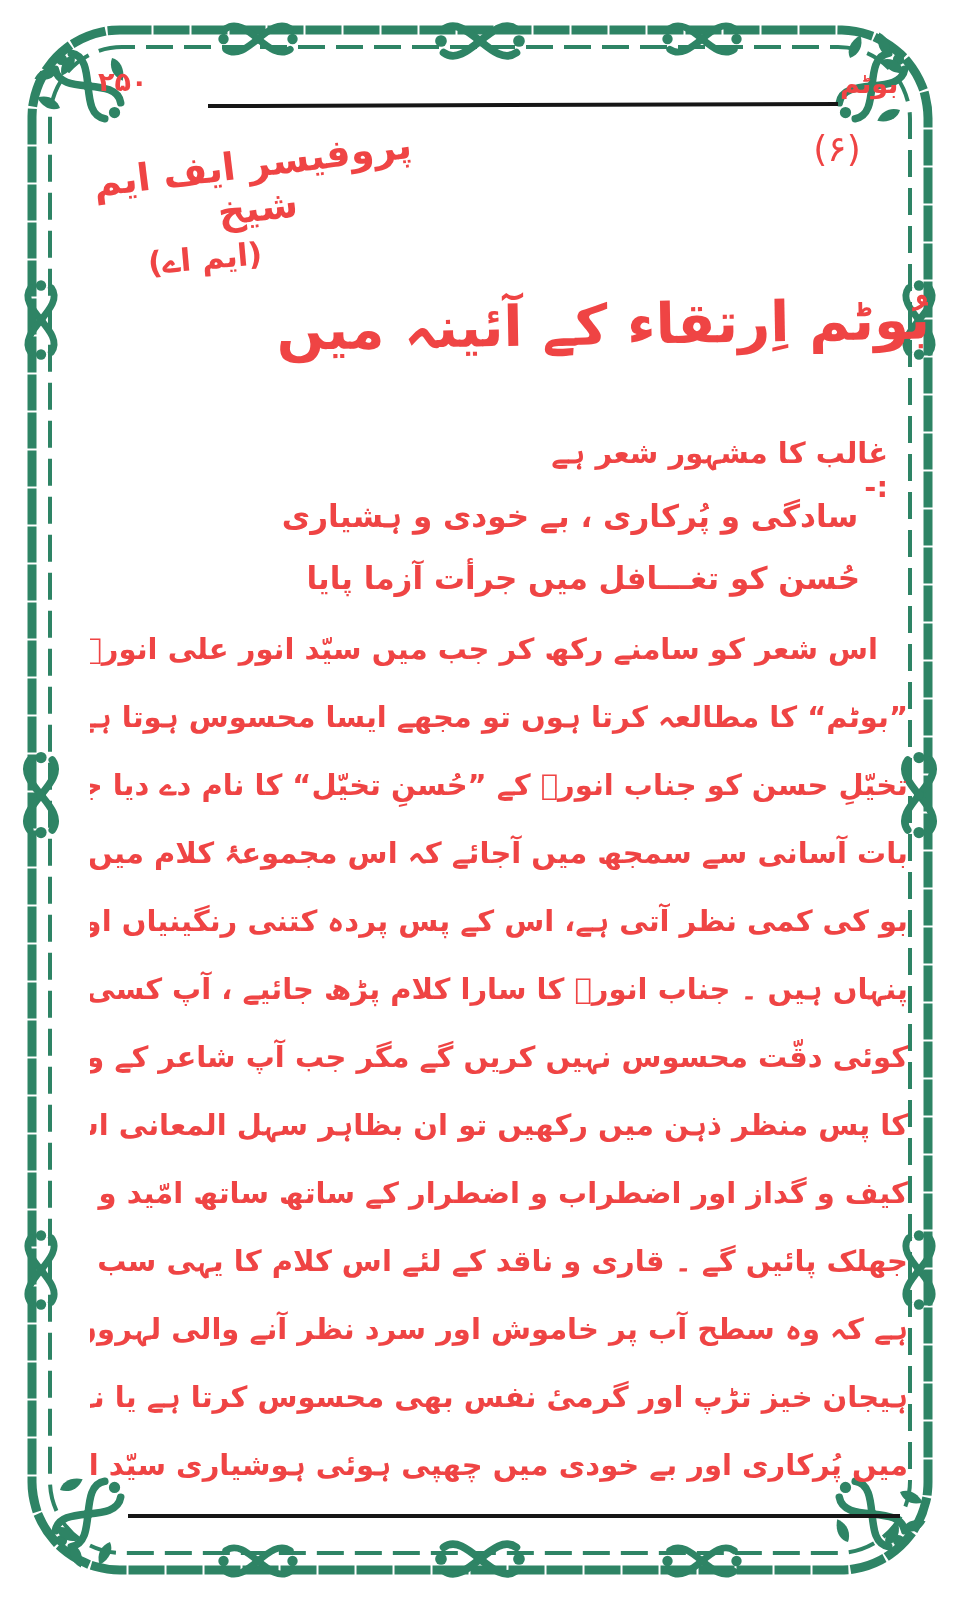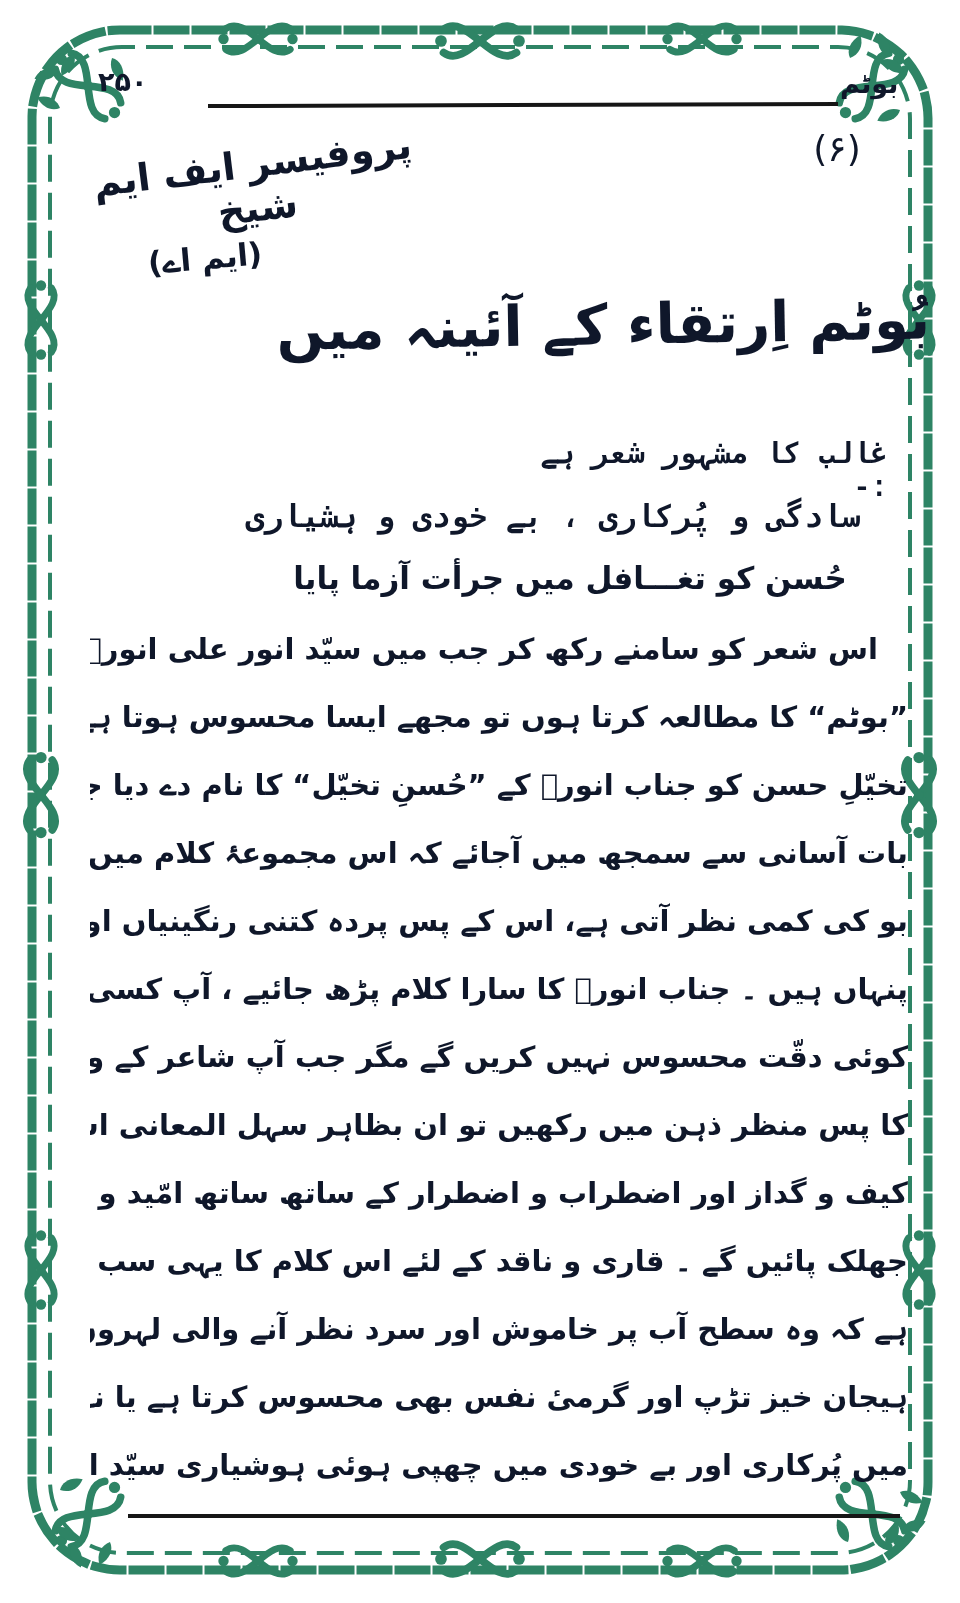--- a/index.html
+++ b/index.html
@@ -3,21 +3,21 @@
 <meta charset="utf-8">
 <style>
   html, body { margin: 0; padding: 0; background: #ffffff; }
   .page {
     position: relative;
     width: 960px;
     height: 1603px;
     background: #ffffff;
     overflow: hidden;
     font-family: "DejaVu Sans", sans-serif;
-    color: #0f172a;
+    color: #ef4444;
   }
   .abs { position: absolute; }
 
   .page-number {
     left: 98px; top: 66px;
     font-size: 27px; font-weight: bold;
   }
   .header-rule {
     left: 208px; top: 103px;
     width: 630px; height: 4px;
@@ -48,30 +48,29 @@
     left: 300px; top: 292px; width: 630px;
     font-size: 56px; font-weight: bold;
     text-align: center;
     transform: rotate(-1deg);
     white-space: nowrap;
   }
   .intro-line {
     right: 72px; top: 436px; width: 360px;
     font-size: 29px; font-weight: bold;
     text-align: right;
-    font-family: Liberation Mono, monospace;
   }
   .couplet-line {
     left: 280px; width: 580px;
     font-size: 31px; font-weight: bold;
     text-align: center;
     white-space: nowrap;
   }
-  .couplet-line.l1 { top: 498px; font-family: Liberation Mono, monospace; }
-  .couplet-line.l2 { top: 560px; }
+  .couplet-line.l1 { top: 498px; }
+  .couplet-line.l2 { top: 560px; text-align: right; }
 
   .body-block {
     left: 90px; top: 616px; width: 818px;
   }
   .body-line {
     height: 68px; line-height: 66px;
     font-size: 29px; font-weight: 600;
     direction: rtl;
     text-align: justify;
     text-align-last: justify;

